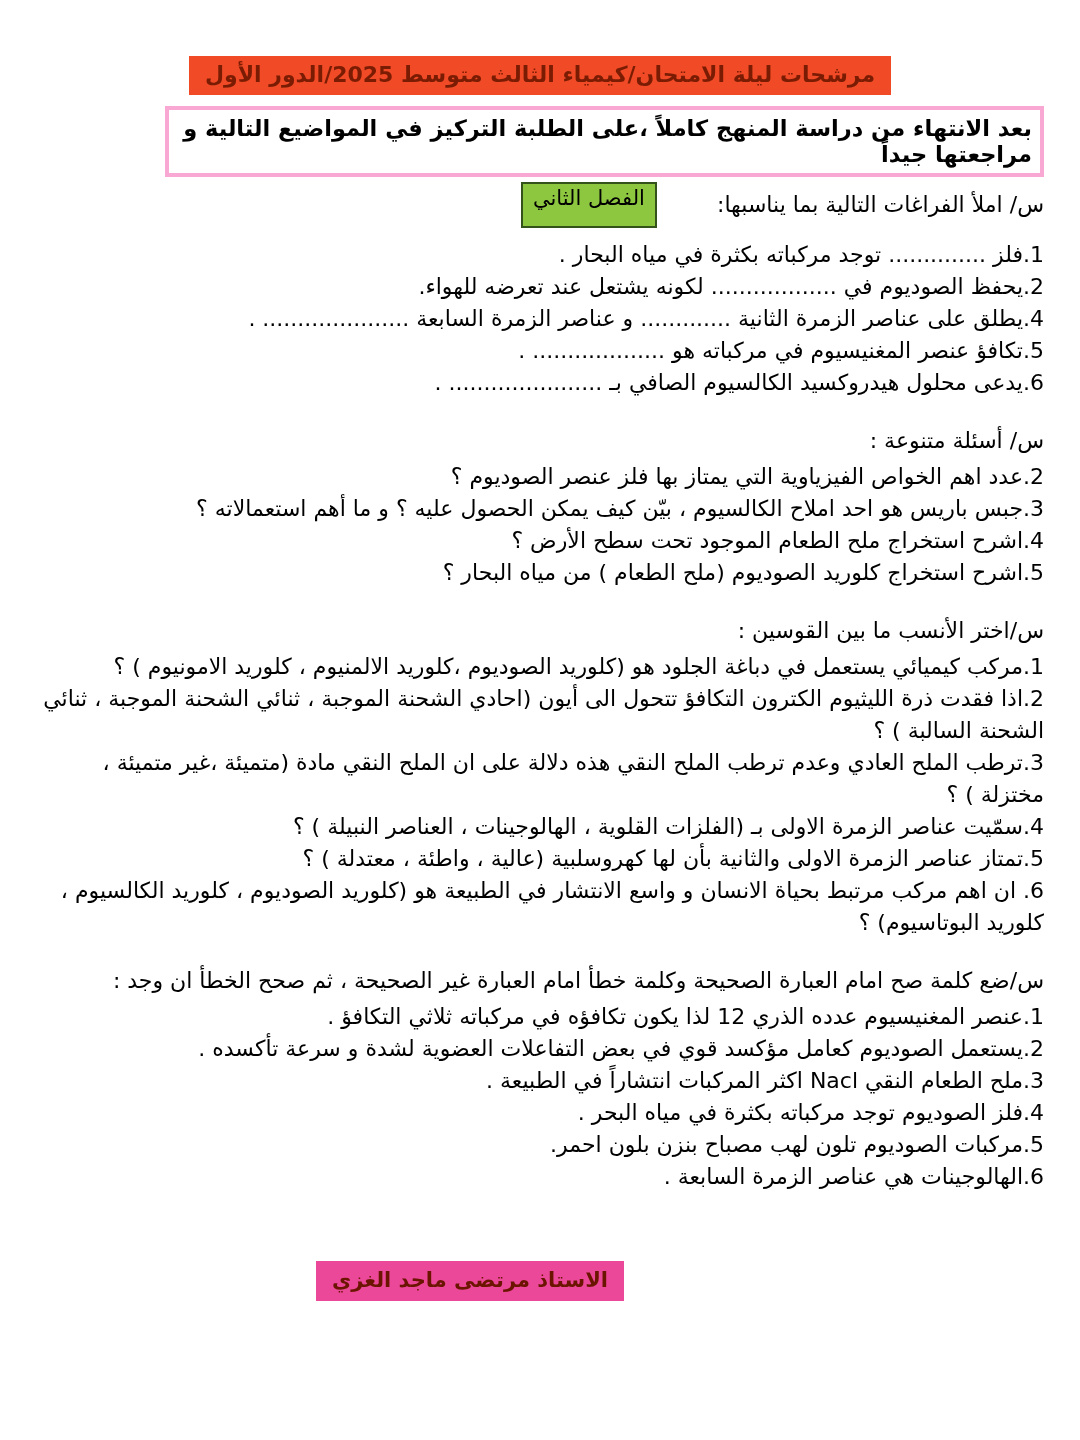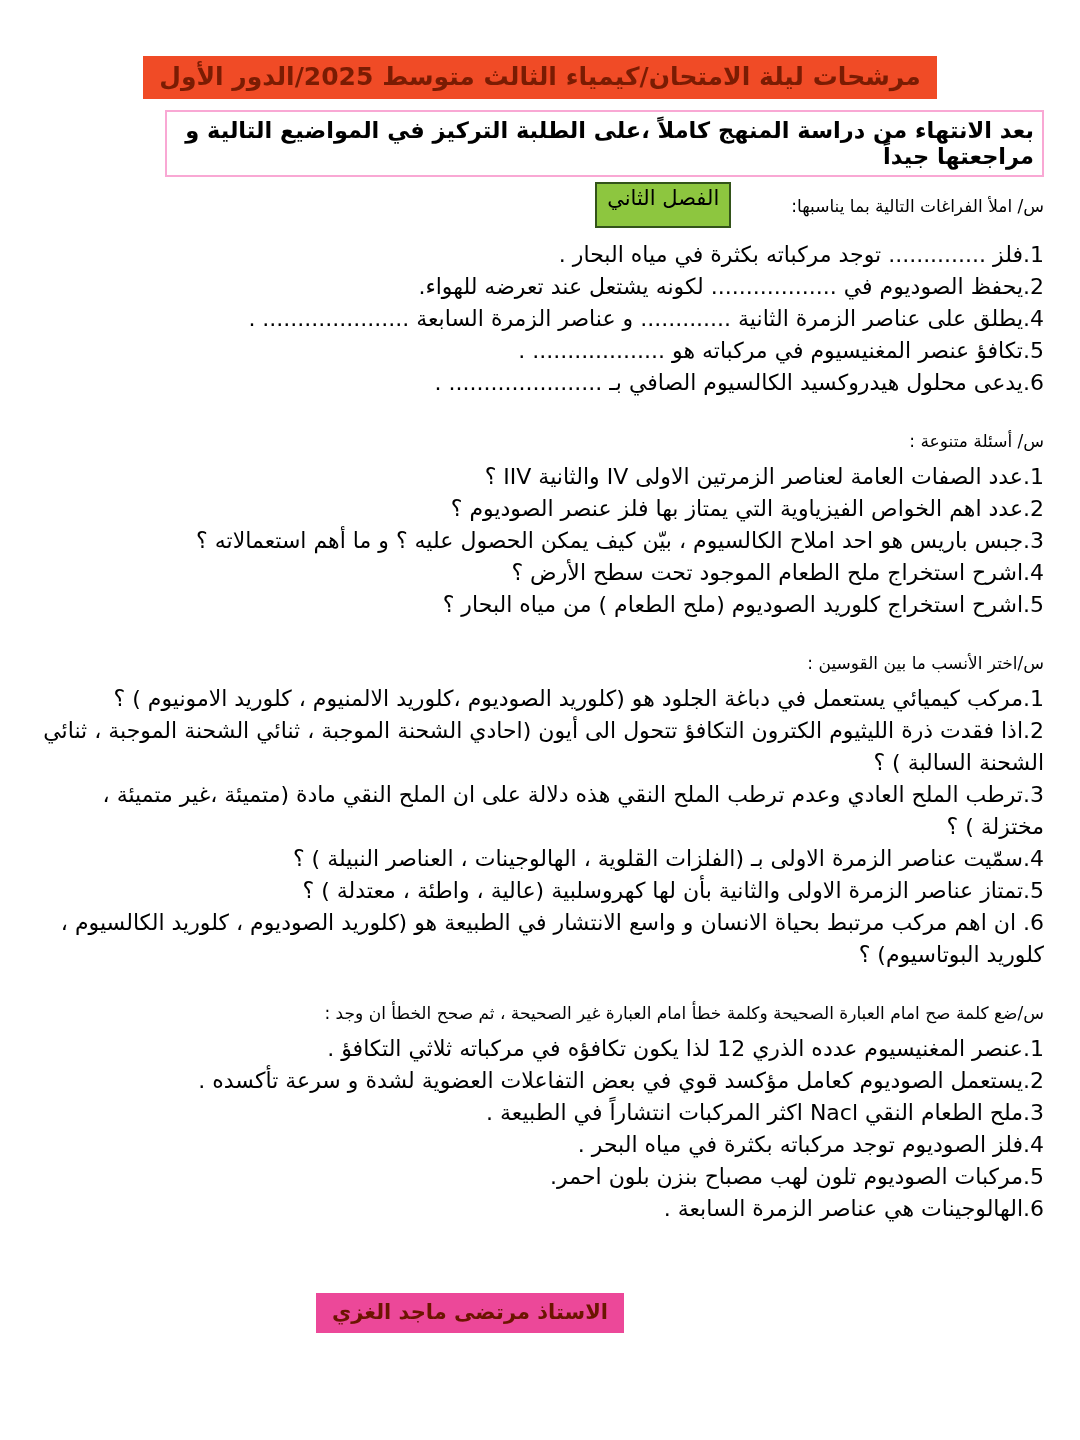--- a/index.html
+++ b/index.html
@@ -6,32 +6,32 @@
   body{
     width:1080px;height:1440px;background:#ffffff;
     font-family:"DejaVu Sans","Liberation Sans",sans-serif;
   }
   .page{
     position:relative;width:1080px;height:1440px;box-sizing:border-box;
     direction:rtl;text-align:right;padding:56px 36px 0;overflow:hidden;color:#000;
   }
   .title-bar{
     width:fit-content;max-width:900px;margin:0 auto;
-    background:#F04B26;color:#7A1C03;font-weight:bold;font-size:25px;
+    background:#F04B26;color:#7A1C03;font-weight:bold;font-size:22px;
     padding:6px 16px 8px;text-align:center;
   }
   .notice-box{
-    margin:11px 0 0 129px;border:2px solid #f9a8d4;
+    margin:11px 0 0 129px;border:4px solid #f9a8d4;
     font-weight:bold;font-size:22.5px;padding:5px 8px 6px;
   }
   .section{margin-top:26px;}
   .section-fill{margin-top:12px;}
   .section-check{margin-top:26px;}
   .section-heading-row{margin-bottom:4px;}
-  .section-heading{font-size:17px;line-height:32px;text-align:right;}
+  .section-heading{font-size:22px;line-height:32px;text-align:right;}
   .chapter-badge{
     display:inline-block;background:#8DC63F;border:2px solid #33531A;
     padding:2px 10px 16px;font-size:21px;margin-right:55px;
     position:relative;top:-7px;color:#000;
   }
   .q-line{font-size:22px;line-height:32px;}
   .footer-box{
     width:fit-content;margin:68px 420px 0 0;
     background:#ec4899;color:#6B1500;font-weight:bold;
     font-size:21px;padding:7px 16px 9px;
@@ -55,21 +55,20 @@
     <div class="q-line">2.يحفظ الصوديوم في .................. لكونه يشتعل عند تعرضه للهواء.</div>
     <div class="q-line">4.يطلق على عناصر الزمرة الثانية ............. و عناصر الزمرة السابعة ..................... .</div>
     <div class="q-line">5.تكافؤ عنصر المغنيسيوم في مركباته هو ................... .</div>
     <div class="q-line">6.يدعى محلول هيدروكسيد الكالسيوم الصافي بـ ...................... .</div>
   </div>
 
   <div class="section">
     <div class="section-heading-row">
       <span class="section-heading">س/ أسئلة متنوعة :</span>
     </div>
-    <div class="q-line">1.عدد الصفات العامة لعناصر الزمرتين الاولى IV والثانية IIV ؟</div>
     <div class="q-line">2.عدد اهم الخواص الفيزياوية التي يمتاز بها فلز عنصر الصوديوم ؟</div>
     <div class="q-line">3.جبس باريس هو احد املاح الكالسيوم ، بيّن كيف يمكن الحصول عليه ؟ و ما أهم استعمالاته ؟</div>
     <div class="q-line">4.اشرح استخراج ملح الطعام الموجود تحت سطح الأرض  ؟</div>
     <div class="q-line">5.اشرح استخراج كلوريد الصوديوم (ملح الطعام ) من مياه البحار ؟</div>
   </div>
 
   <div class="section">
     <div class="section-heading-row">
       <span class="section-heading">س/اختر الأنسب ما بين القوسين :</span>
     </div>

